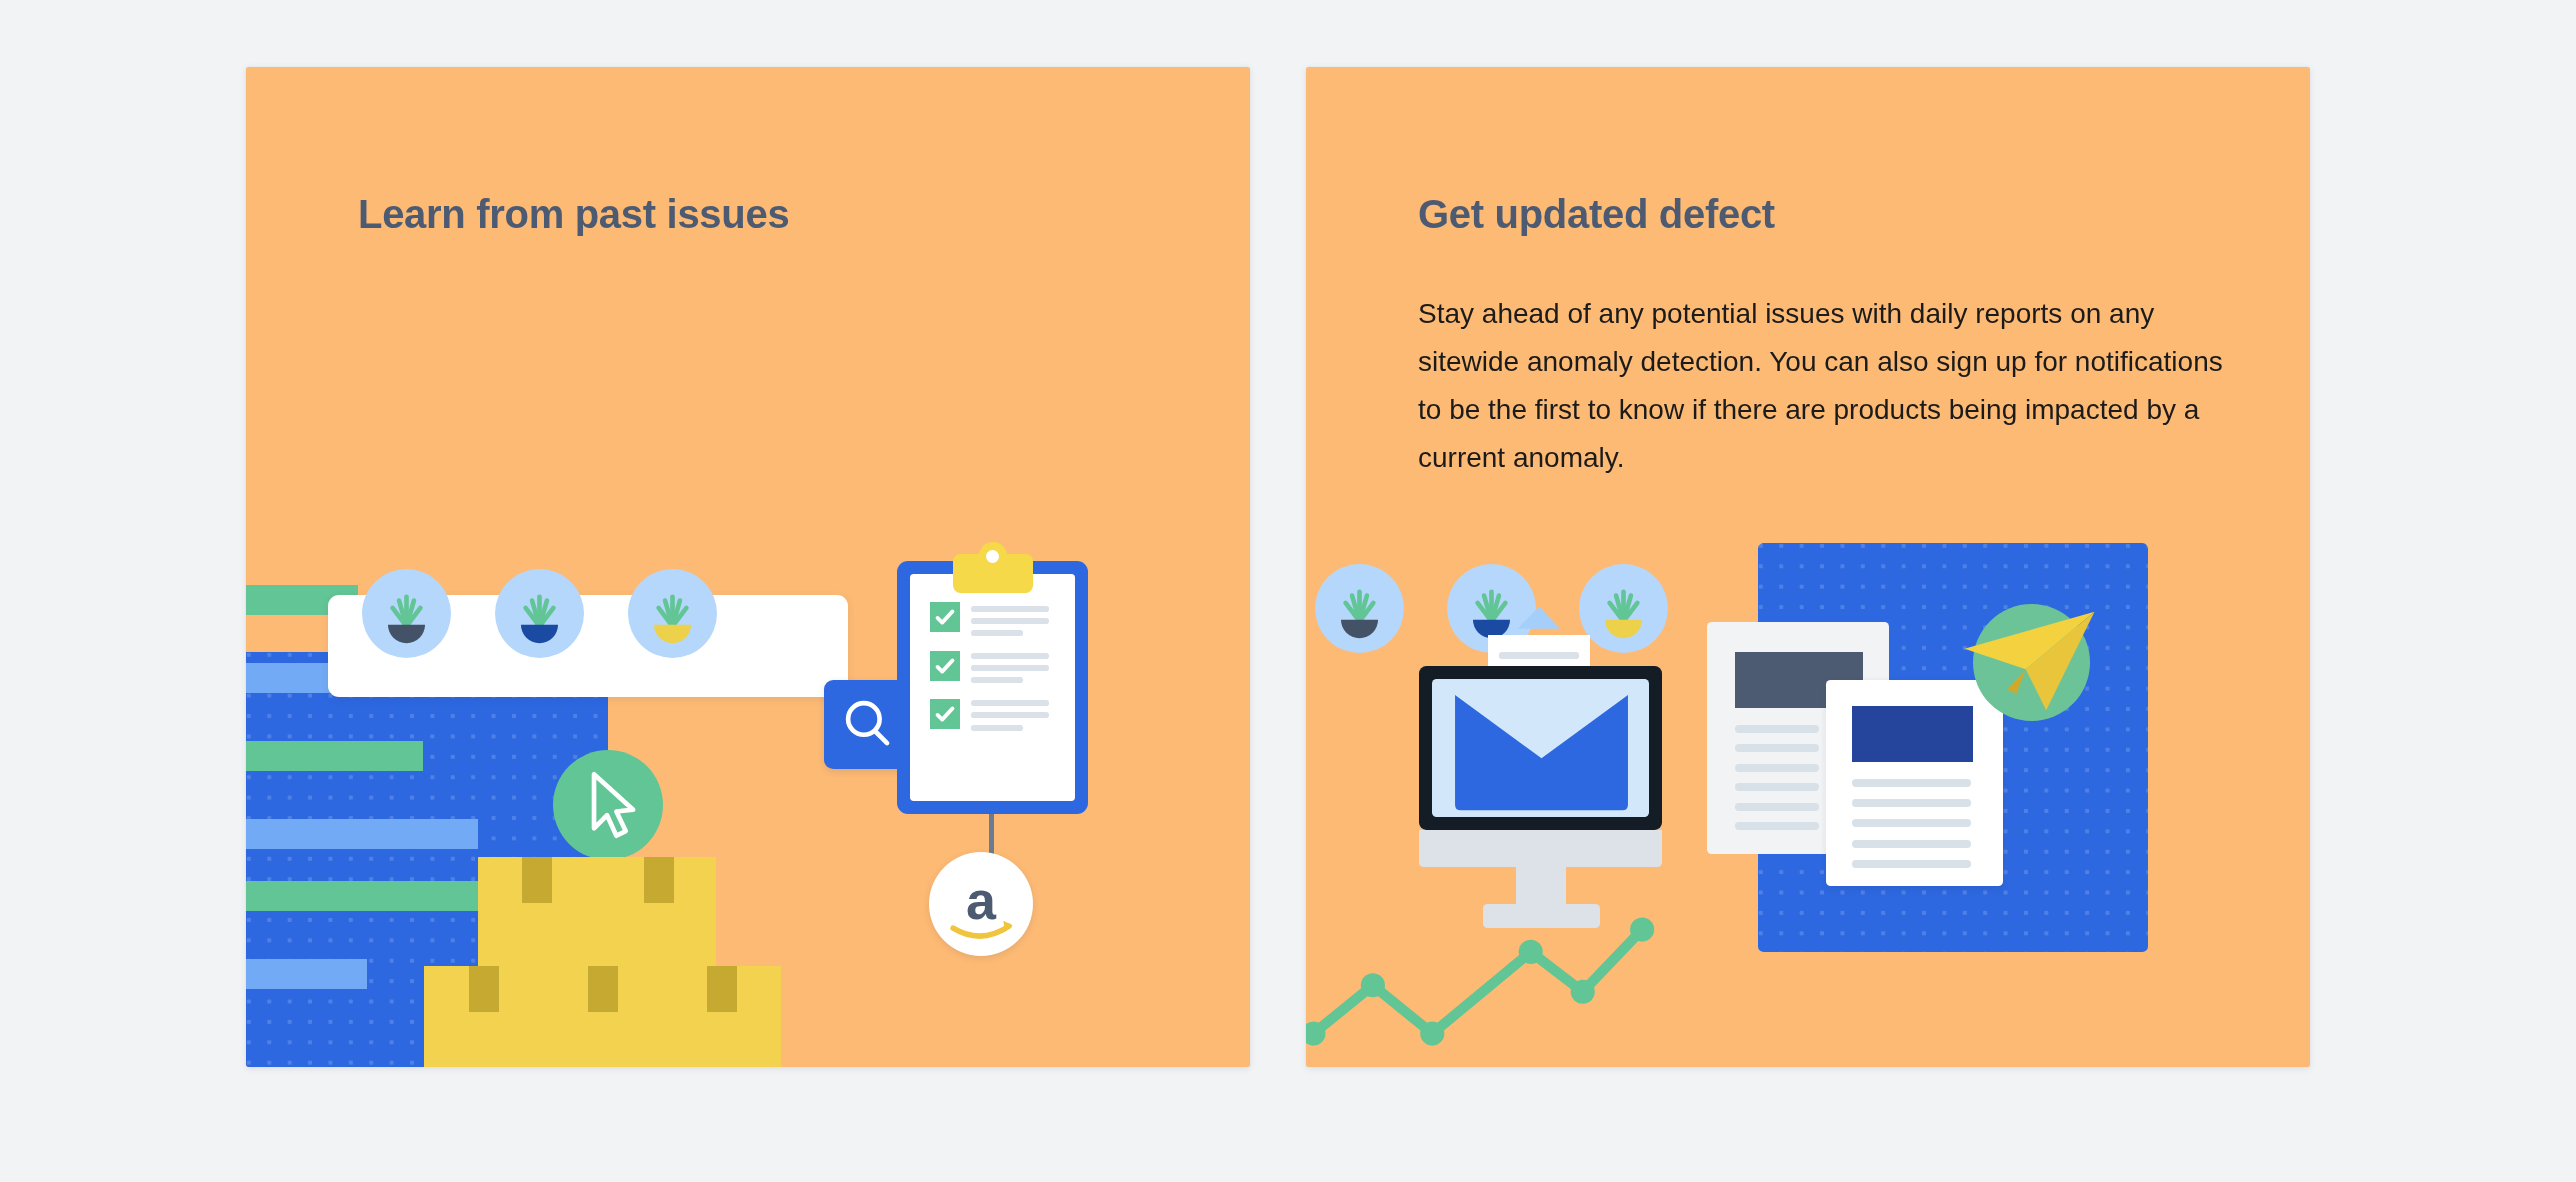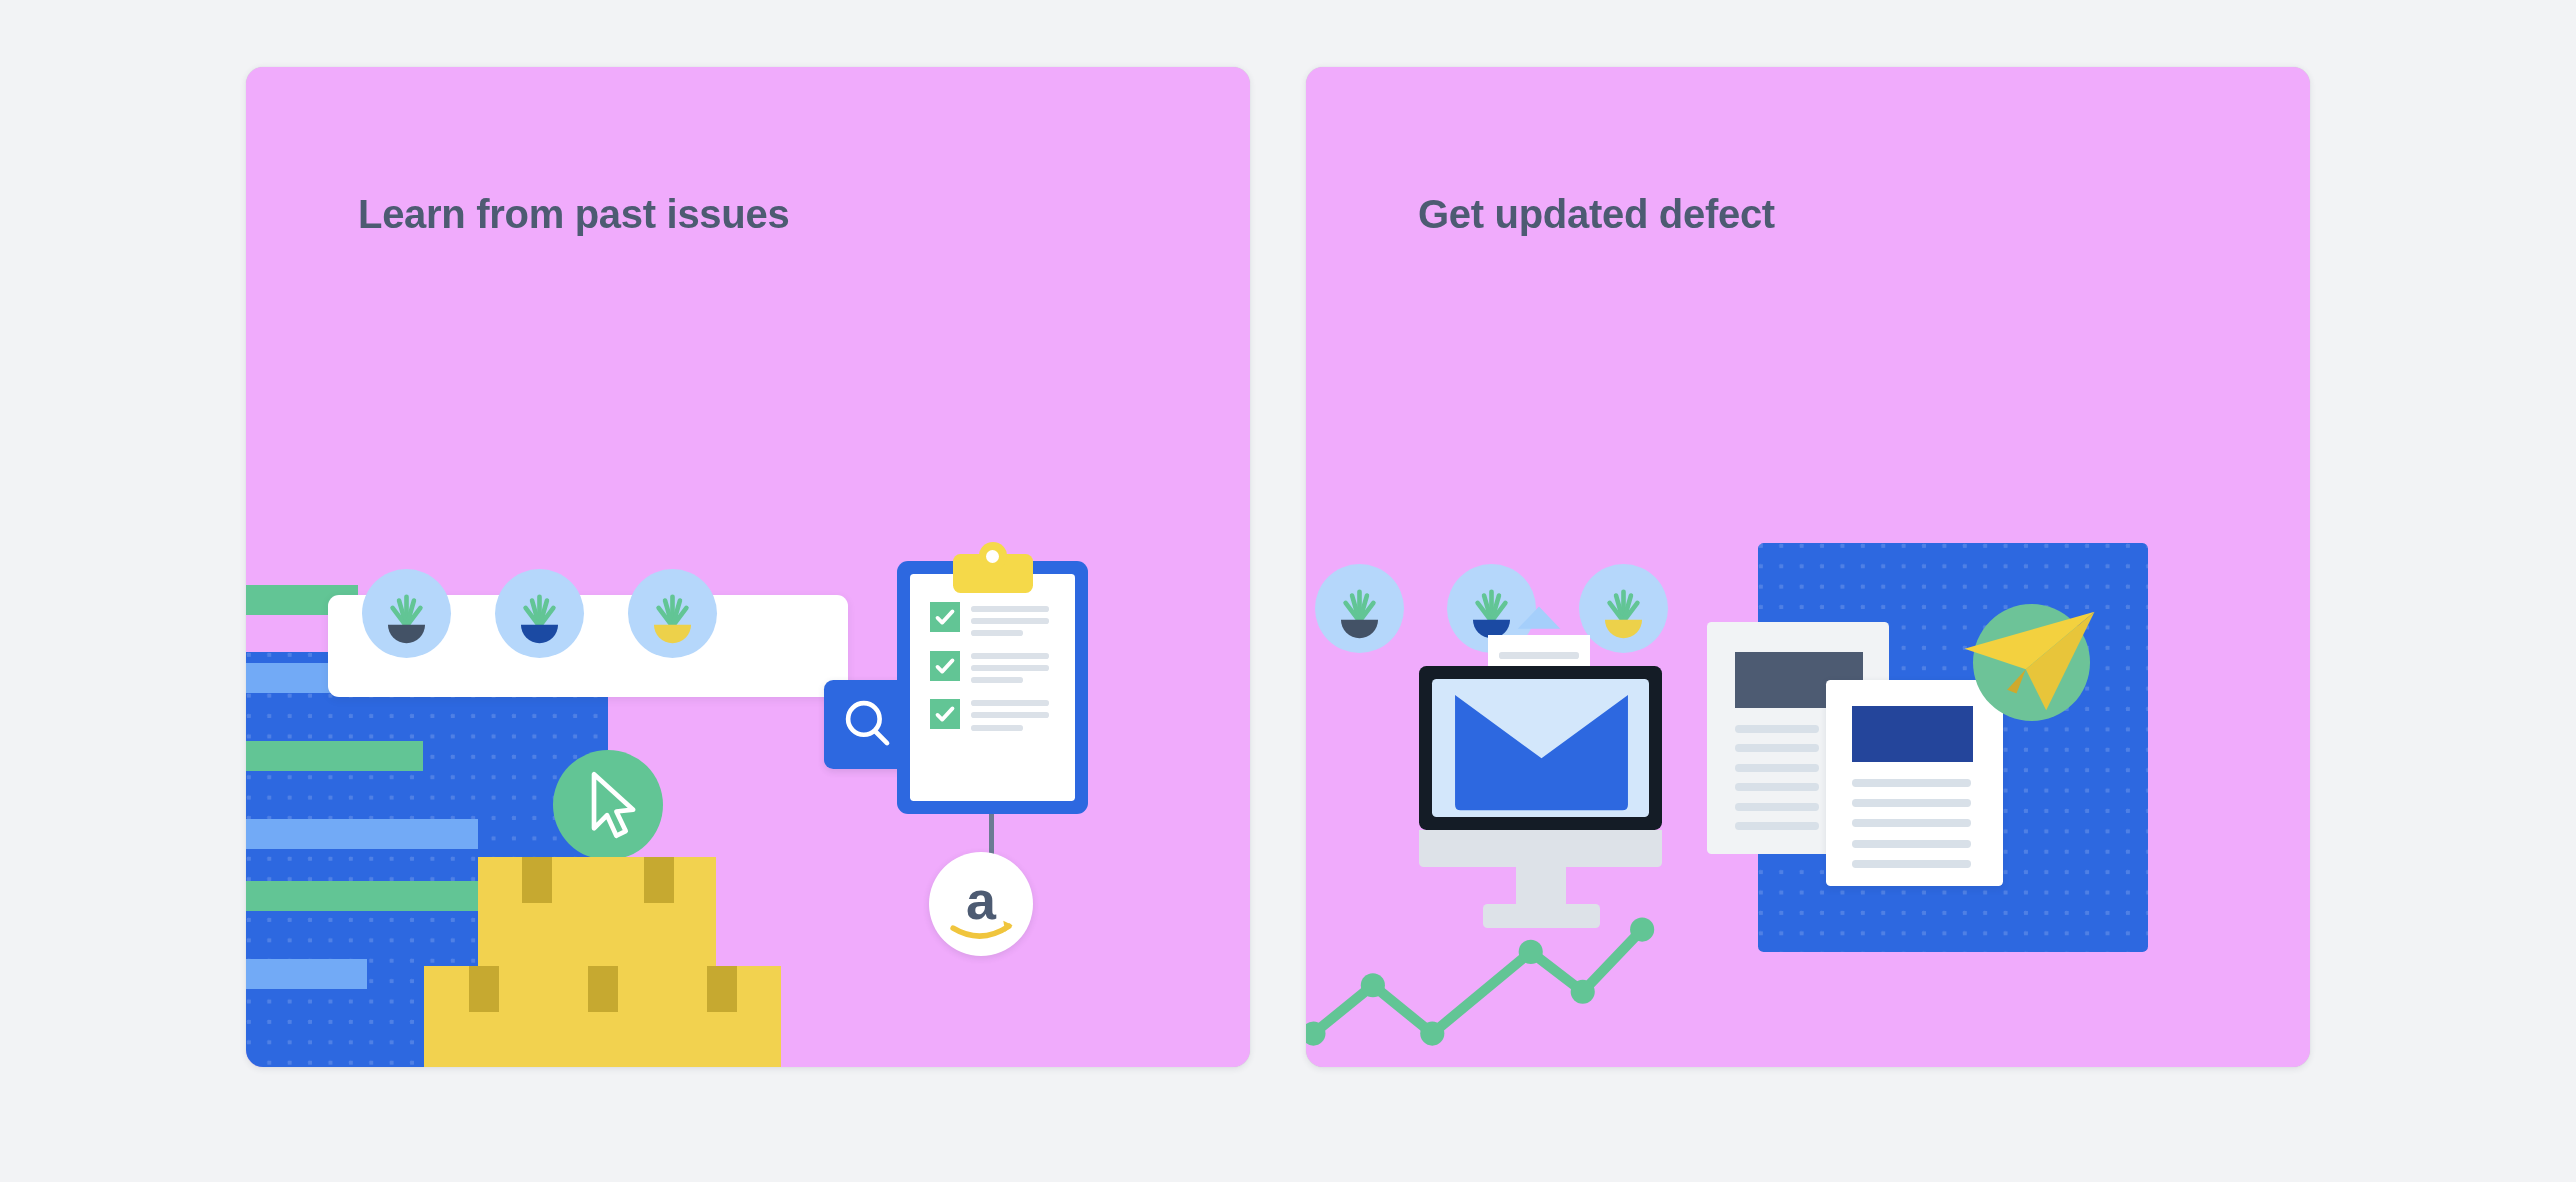--- a/index.html
+++ b/index.html
@@ -18,22 +18,22 @@
   .board {
     position: absolute;
     left: 0; top: 0;
     width: 2576px;
     height: 1182px;
     background: #f2f3f5;
   }
 
   .card {
     position: absolute;
-    background: #f0abfc;
-    border-radius: 17px;
+    background: #fdba74;
+    border-radius: 3px;
     box-shadow: 0 1.9px 6.5px rgba(40,48,66,0.10), 0 0 0.9px rgba(40,48,66,0.18);
     overflow: hidden;
   }
   .card-left  { left: 246px;  top: 67px; width: 1004px; height: 1000px; }
   .card-right { left: 1306px; top: 67px; width: 1004px; height: 1000px; }
 
   .card-title {
     position: absolute;
     left: 112px;
     top: 125px;
@@ -323,20 +323,21 @@
         <div class="clip-ring"></div>
         <div class="clip-hole"></div>
       </div>
 
     </div>
   </div>
 
   <div class="card card-right">
 
     <div class="card-title">Get updated defect</div>
+    <div class="card-body">Stay ahead of any potential issues with daily reports on any sitewide anomaly detection. You can also sign up for notifications to be the first to know if there are products being impacted by a current anomaly.</div>
 
     <div class="illus">
 
       <div class="avatar" style="left:9.3px; top:14px;">
         <svg class="plant-svg" width="89" height="89" viewBox="0 0 96 96">
           <g stroke="#62c595" stroke-width="5" stroke-linecap="round" fill="none">
             <path d="M48 62 L48 30"></path>
               <path d="M48 62 L40 34"></path>
               <path d="M48 62 L56 34"></path>
             <path d="M48 62 L33 42"></path>

